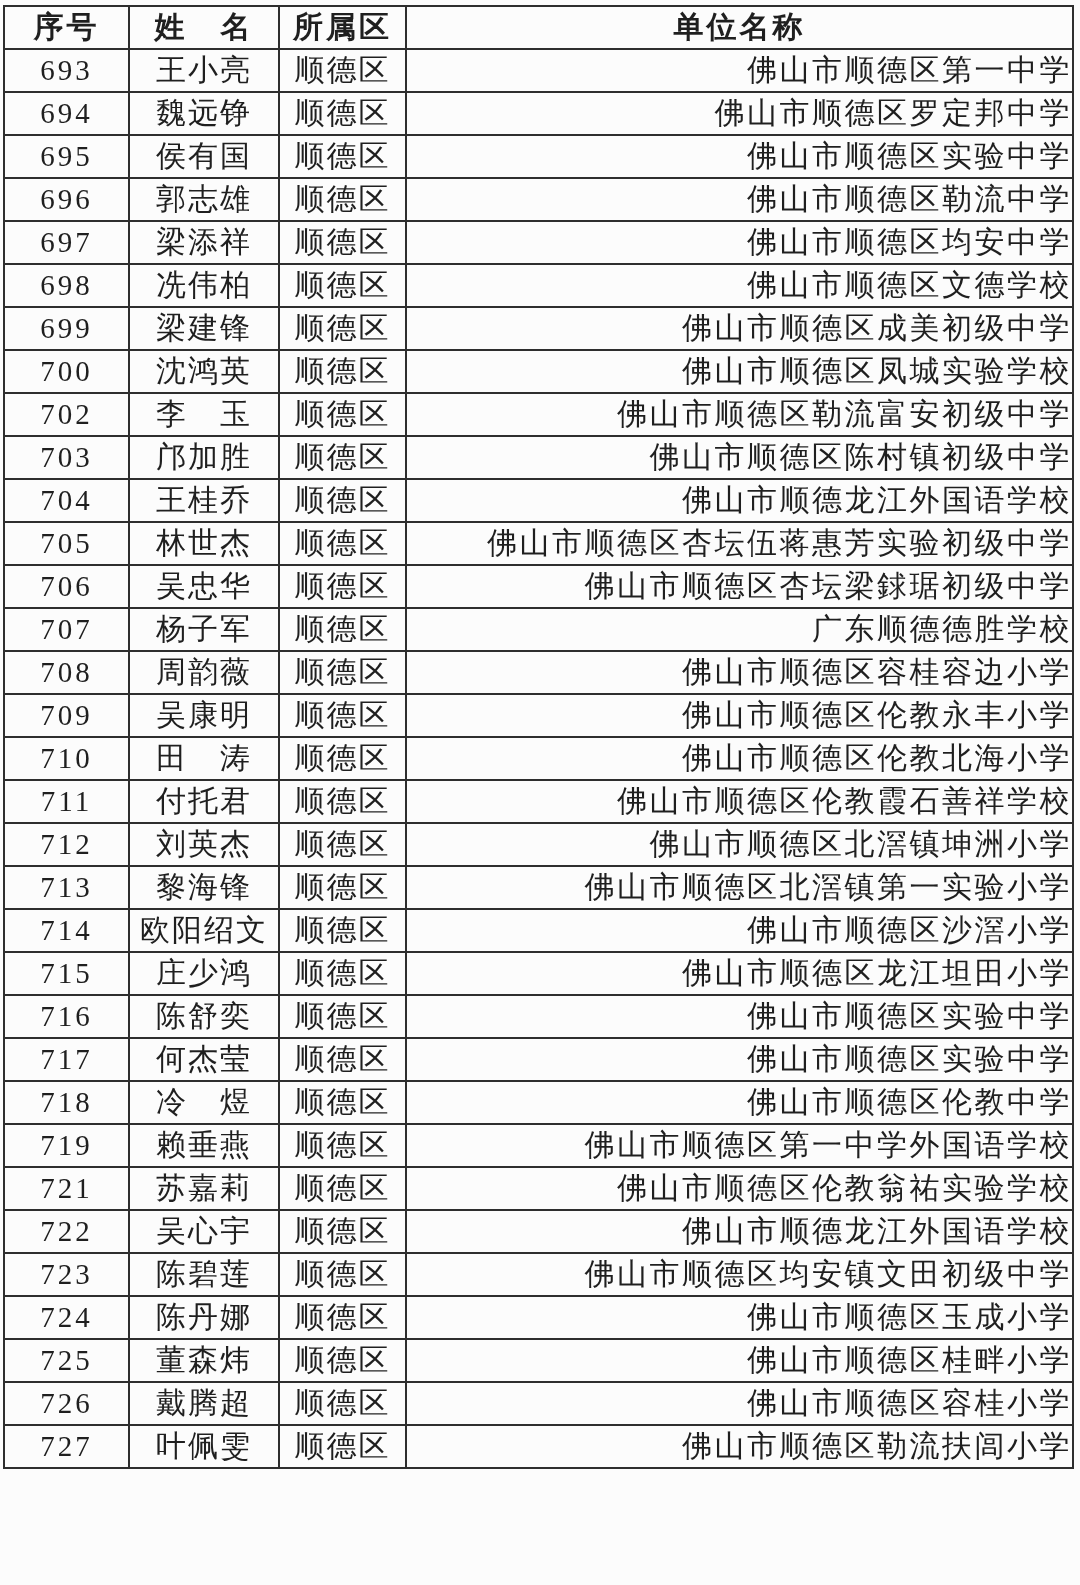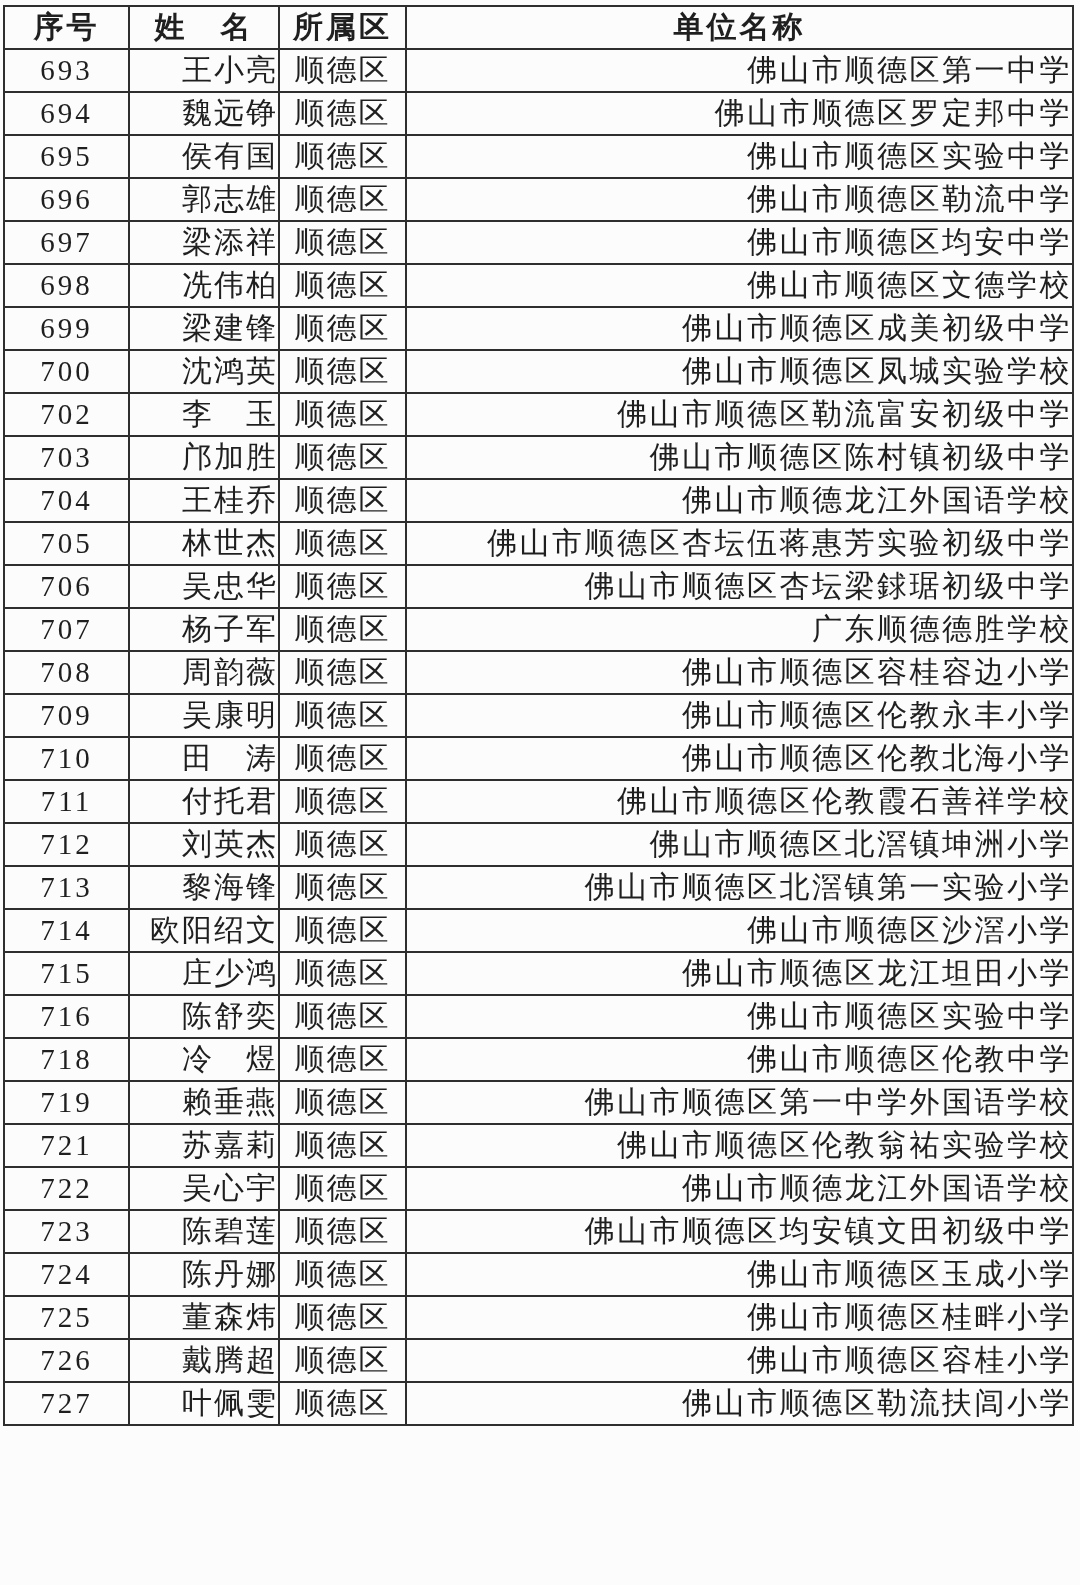--- a/index.html
+++ b/index.html
@@ -44,21 +44,21 @@
     letter-spacing: 2px;
     padding: 0;
   }
   .cell-serial {
     text-align: center;
     letter-spacing: 3px;
     font-size: 29px;
     border-radius: 8px;
   }
   .cell-name {
-    text-align: right;
+    text-align: center;
   }
   .cell-district {
     text-align: center;
   }
   .cell-unit {
     text-align: right;
     padding-left: 26px;
     letter-spacing: 2.5px;
   }
 </style>
@@ -214,20 +214,26 @@
           <td class="cell-district">顺德区</td>
           <td class="cell-unit">佛山市顺德区龙江坦田小学</td>
         </tr>
         <tr>
           <td class="cell-serial">716</td>
           <td class="cell-name">陈舒奕</td>
           <td class="cell-district">顺德区</td>
           <td class="cell-unit">佛山市顺德区实验中学</td>
         </tr>
         <tr>
+          <td class="cell-serial">717</td>
+          <td class="cell-name">何杰莹</td>
+          <td class="cell-district">顺德区</td>
+          <td class="cell-unit">佛山市顺德区实验中学</td>
+        </tr>
+        <tr>
           <td class="cell-serial">718</td>
           <td class="cell-name">冷　煜</td>
           <td class="cell-district">顺德区</td>
           <td class="cell-unit">佛山市顺德区伦教中学</td>
         </tr>
         <tr>
           <td class="cell-serial">719</td>
           <td class="cell-name">赖垂燕</td>
           <td class="cell-district">顺德区</td>
           <td class="cell-unit">佛山市顺德区第一中学外国语学校</td>

